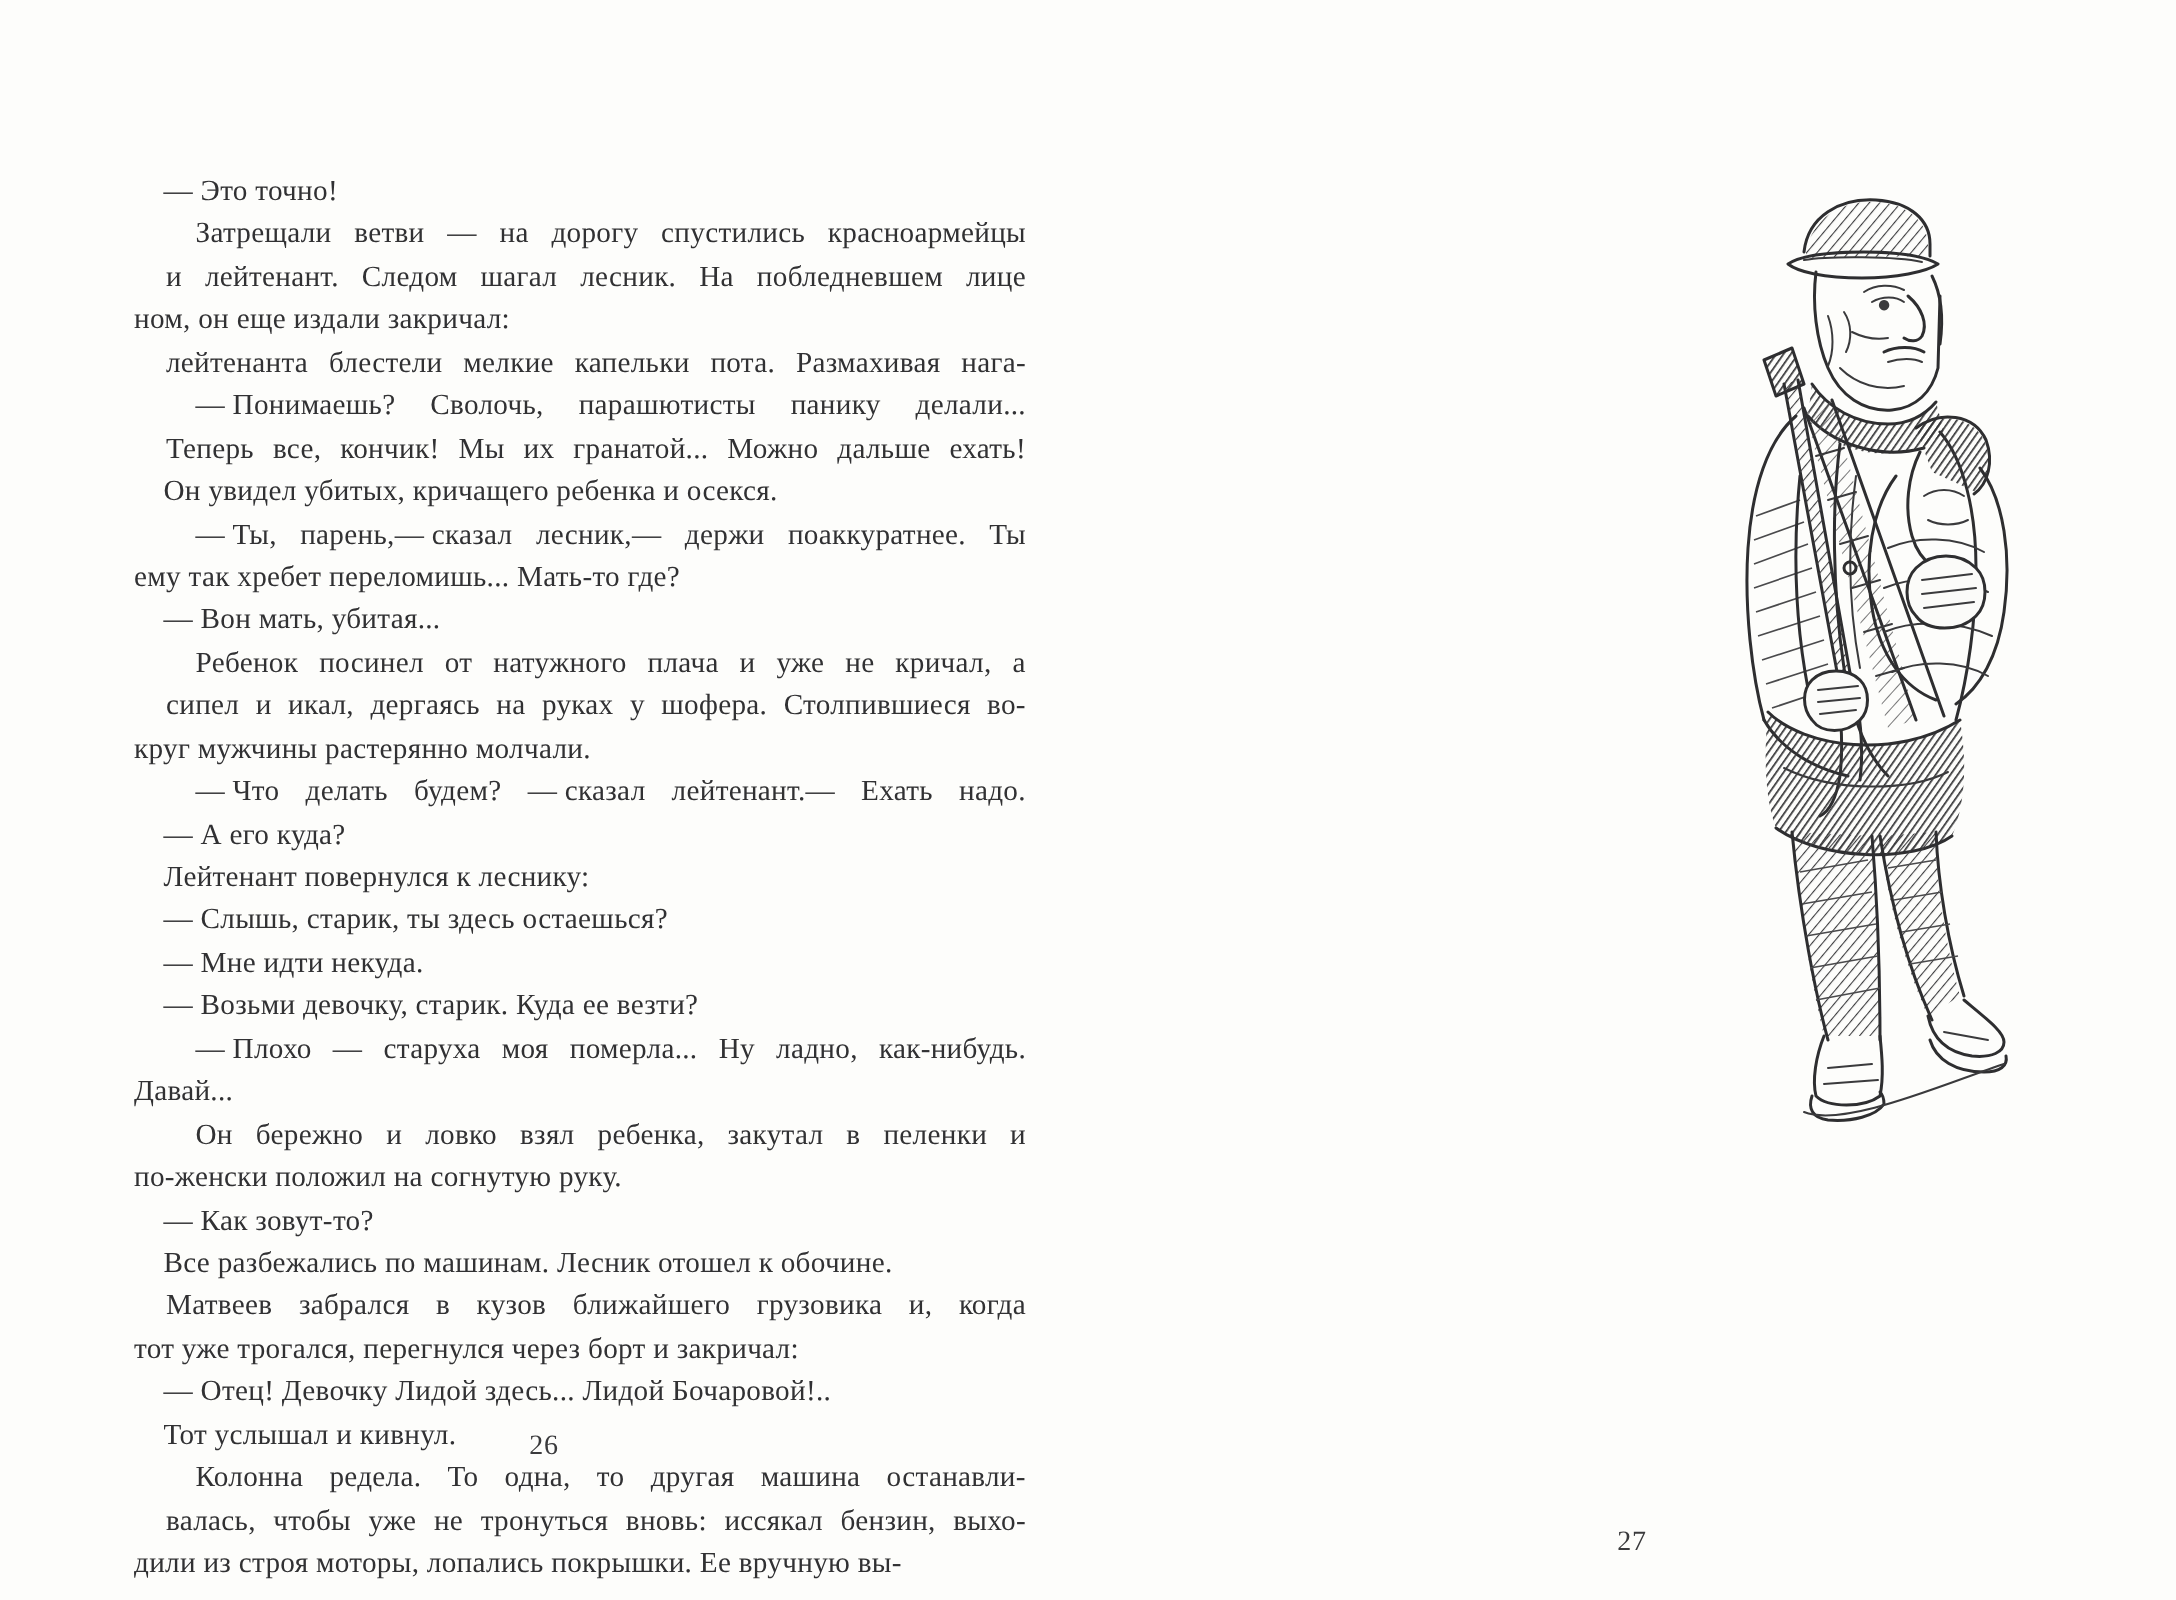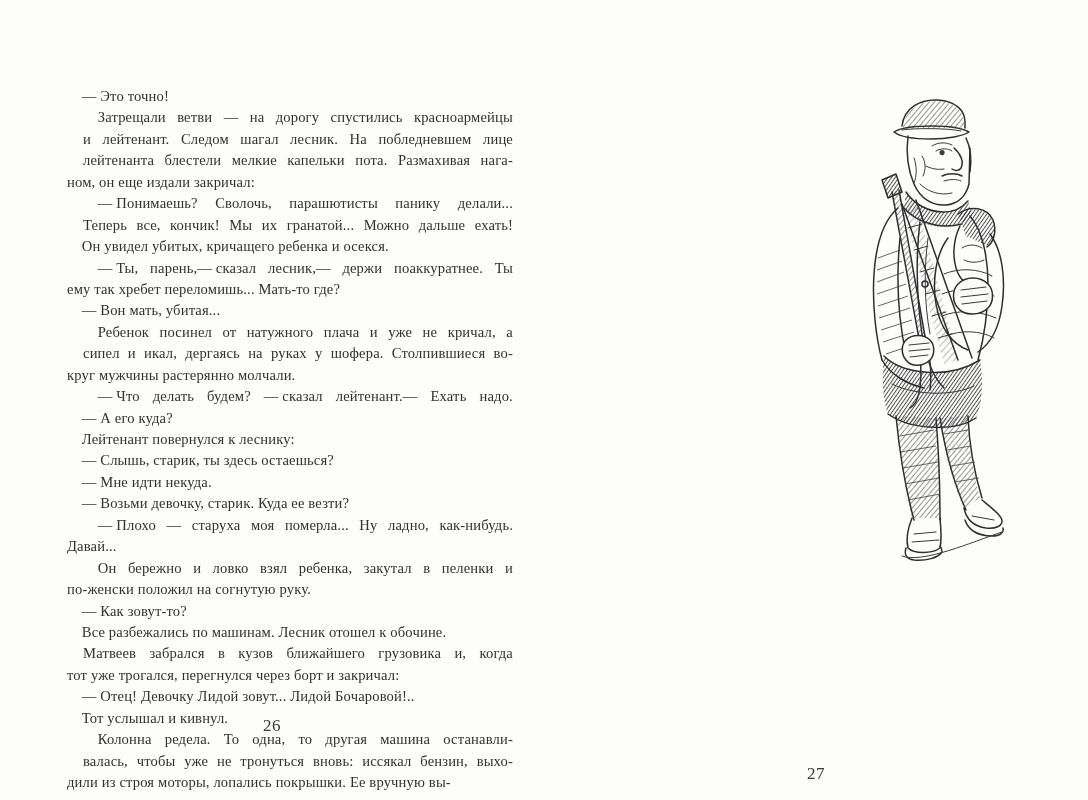--- a/index.html
+++ b/index.html
@@ -54,21 +54,21 @@
     white-space: normal;
     margin-left: 16px;
   }
   .ln.j > span { white-space: pre; }
 
   
   .folio {
     position: absolute;
     width: 100%;
     text-align: center;
-    font-size: 17px;
+    font-size: 14px;
     color: #3a3a3c;
     letter-spacing: 0.4px;
   }
   #folio-left  { top: 716px; left: 0; }
   #folio-right { top: 716px; left: 0; margin-top: 48px; }
 
   
   #illustration {
     position: absolute;
     left: 862px;
@@ -104,30 +104,30 @@
         <div class="ln j">
           <span>и</span>
           <span>лейтенант.</span>
           <span>Следом</span>
           <span>шагал</span>
           <span>лесник.</span>
           <span>На</span>
           <span>побледневшем</span>
           <span>лице</span>
         </div>
+        <div class="ln">ном, он еще издали закричал:</div>
         <div class="ln j">
           <span>лейтенанта</span>
           <span>блестели</span>
           <span>мелкие</span>
           <span>капельки</span>
           <span>пота.</span>
           <span>Размахивая</span>
           <span>нага-</span>
         </div>
-        <div class="ln">ном, он еще издали закричал:</div>
         <div class="ln j">
           <span> — Понимаешь?</span>
           <span>Сволочь,</span>
           <span>парашютисты</span>
           <span>панику</span>
           <span>делали...</span>
         </div>
         <div class="ln j">
           <span>Теперь</span>
           <span>все,</span>
@@ -219,21 +219,21 @@
           <span>Матвеев</span>
           <span>забрался</span>
           <span>в</span>
           <span>кузов</span>
           <span>ближайшего</span>
           <span>грузовика</span>
           <span>и,</span>
           <span>когда</span>
         </div>
         <div class="ln">тот уже трогался, перегнулся через борт и закричал:</div>
-        <div class="ln"> — Отец! Девочку Лидой зовут... Лидой Бочаровой!..</div>
+        <div class="ln"> — Отец! Девочку Лидой здесь... Лидой Бочаровой!..</div>
         <div class="ln"> Тот услышал и кивнул.</div>
         <div class="ln j">
           <span> Колонна</span>
           <span>редела.</span>
           <span>То</span>
           <span>одна,</span>
           <span>то</span>
           <span>другая</span>
           <span>машина</span>
           <span>останавли-</span>

